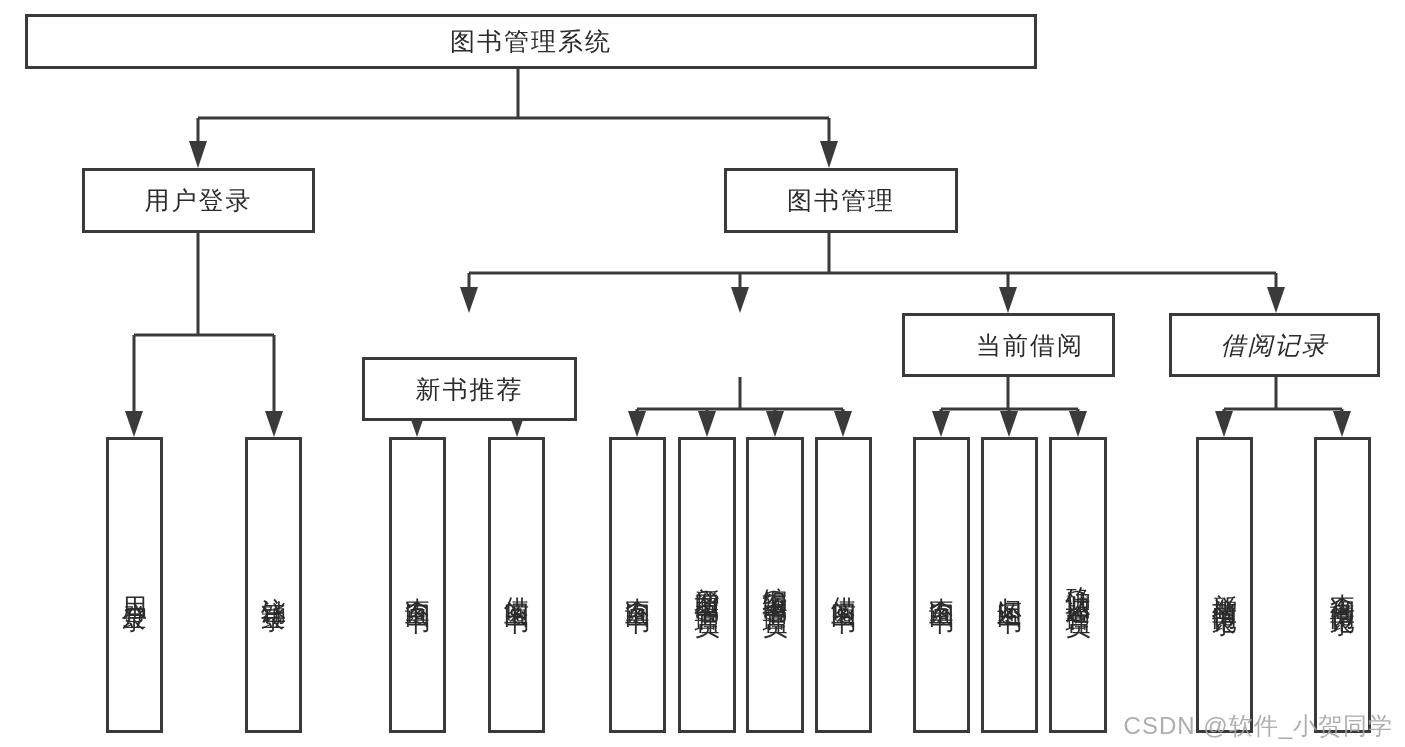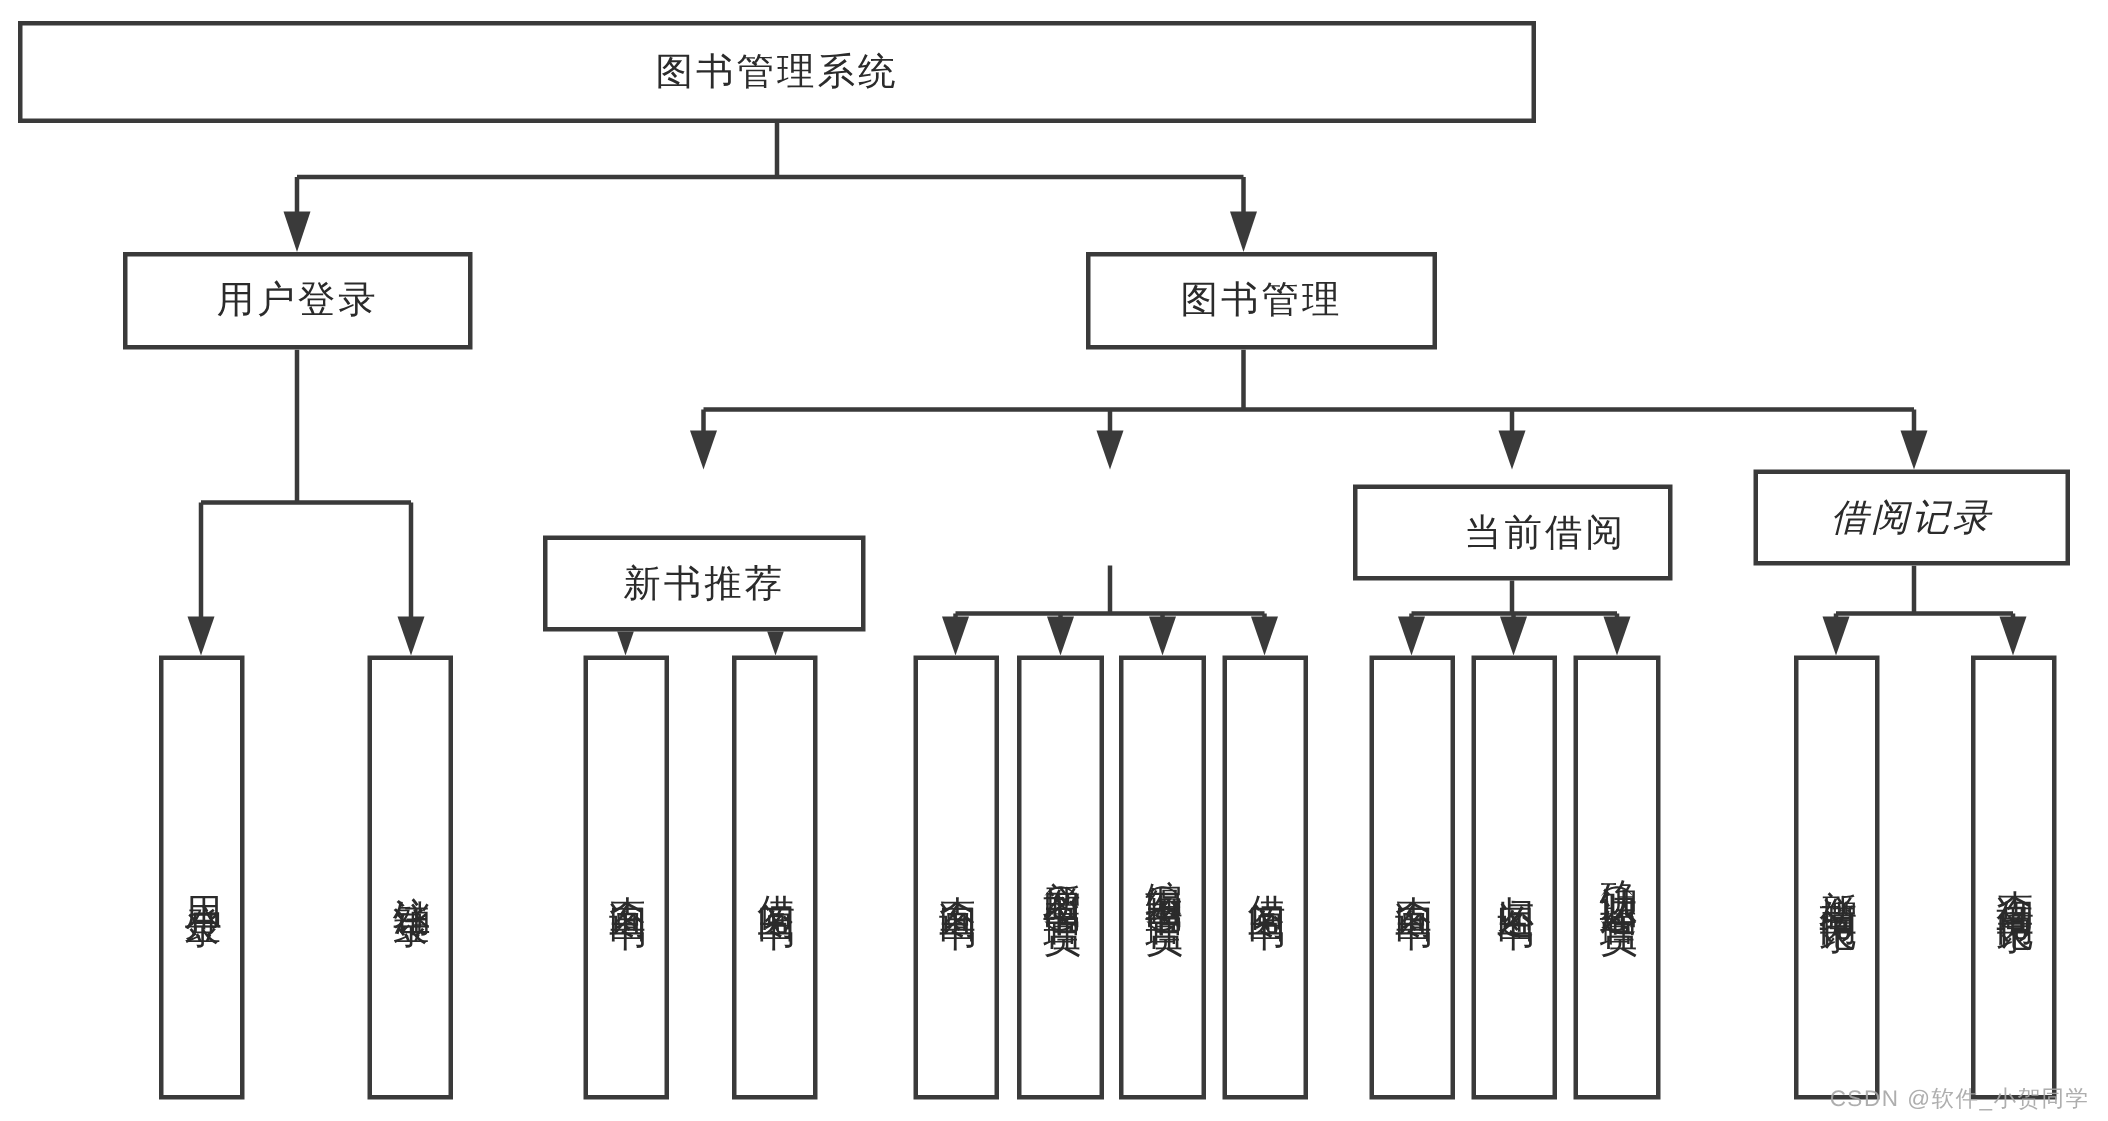--- a/index.html
+++ b/index.html
@@ -33,39 +33,39 @@
     line-height: 1.15;
   }
   .vbox {
     writing-mode: vertical-rl;
     text-orientation: mixed;
     letter-spacing: 4px;
     padding: 8px 0;
     line-height: 1;
   }
   
-  .n-root    { left: 12px;   top: 14px;  width: 1012px; height: 68px; }
+  .n-root    { left: 25px;   top: 14px;  width: 1012px; height: 55px; }
   .n-user    { left: 82px;   top: 168px; width: 233px;  height: 65px; }
   .n-manage  { left: 712px;  top: 168px; width: 234px;  height: 65px; margin-left: 12px; }
   .n-rec     { left: 362px;  top: 313px; width: 215px;  height: 64px; margin-top: 44px; }
   .n-borrow  { left: 633px;  top: 313px; width: 214px;  height: 64px; }
-  .n-current { left: 902px;  top: 323px; width: 213px;  height: 64px; padding-left: 43px; }
+  .n-current { left: 902px;  top: 313px; width: 213px;  height: 64px; padding-left: 43px; }
   .n-record  { left: 1169px; top: 313px; width: 211px;  height: 64px; font-style: italic; }
   .lf        { top: 437px; width: 57px; height: 296px; }
   .a1 { left: 106px; }  .a2 { left: 245px; }
   .b1 { left: 389px; }  .b2 { left: 488px; }
   .c1 { left: 609px; }  .c2 { left: 678px; width: 58px; }
   .c3 { left: 746px; width: 58px; }  .c4 { left: 815px; }
   .d1 { left: 913px; }  .d2 { left: 981px; }  .d3 { left: 1049px; width: 58px; }
   .e1 { left: 1196px; } .e2 { left: 1314px; }
   .watermark {
     position: absolute;
     right: 12px;
     bottom: 5px;
-    font-size: 15px;
+    font-size: 24px;
     letter-spacing: 1px;
     color: #a6a6a6;
     opacity: 0.9;
     z-index: 5;
     white-space: nowrap;
   }
 </style>
 </head>
 <body>
 

